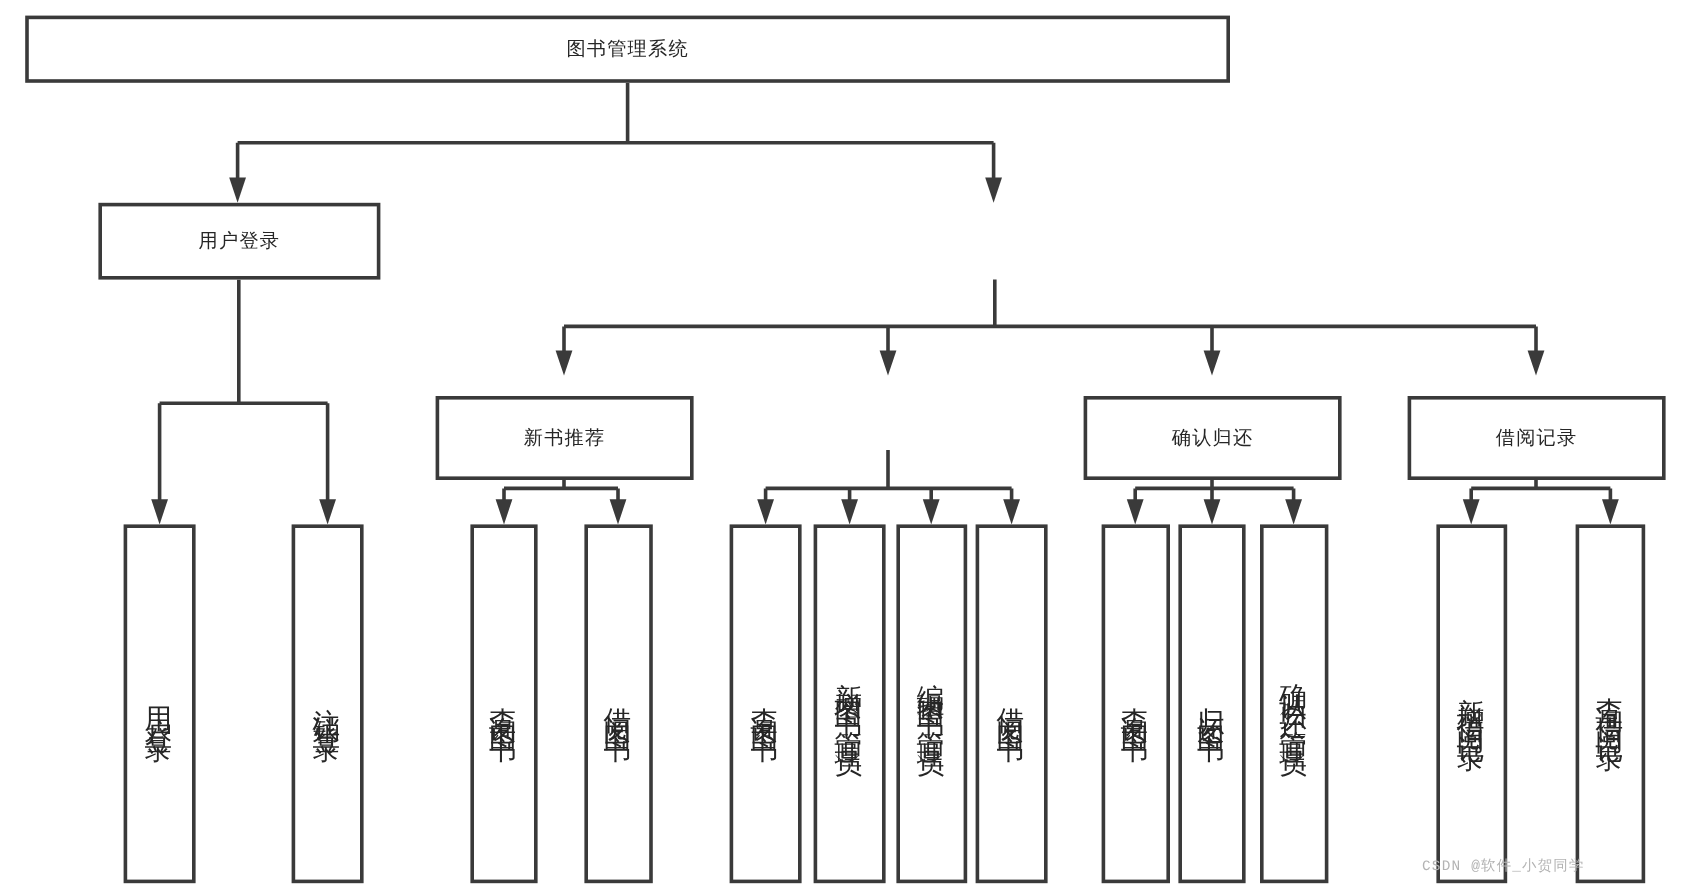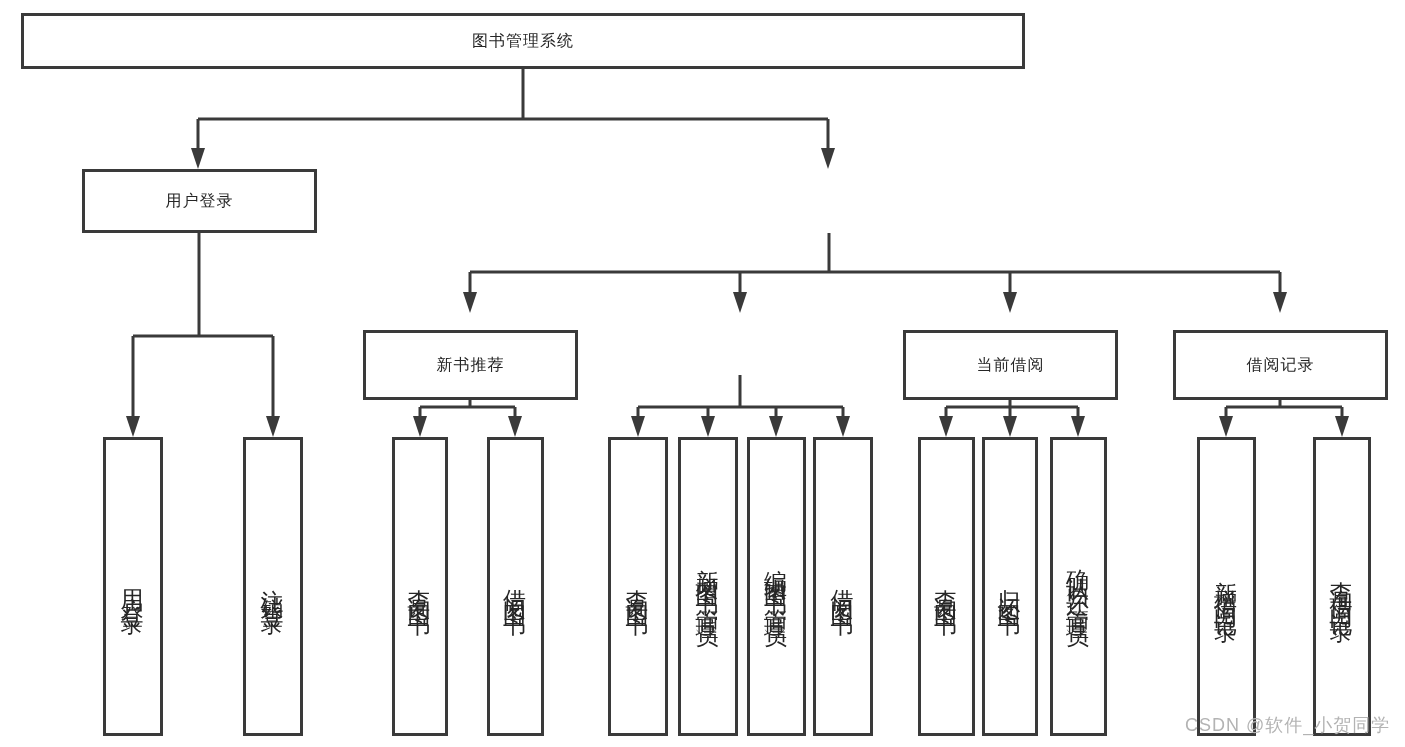--- a/index.html
+++ b/index.html
@@ -50,25 +50,26 @@
   .n-c3{left:747px;width:59px;}
   .n-c4{left:813px;width:60px;}
   .n-d1{left:918px;width:57px;}
   .n-d2{left:982px;width:56px;}
   .n-d3{left:1050px;width:57px;}
   .n-e1{left:1197px;width:59px;}
   .n-e2{left:1313px;width:58px;}
   #watermark{
     position:absolute;
     left:1185px;top:713px;
-    font-size:18px;
+    font-size:12px;
     color:#b3b3b3;
     white-space:nowrap;
     z-index:2;
     letter-spacing:1px;
+    font-family:Liberation Mono, monospace;
   }
 </style>
 </head>
 <body>
 
 <div id="canvas">
 
   <svg id="connectors" width="1405" height="747" viewBox="0 0 1405 747">
     <g stroke="#3a3a3a" stroke-width="3" fill="none">
 
@@ -114,21 +115,21 @@
   </div>
 
   <div class="box n-login">
     <span class="h-label">用户登录</span>
   </div>
 
   <div class="box n-l3 n-newbook">
     <span class="h-label">新书推荐</span>
   </div>
   <div class="box n-l3 n-current">
-    <span class="h-label">当前借阅</span>
+    <span class="h-label">确认归还</span>
   </div>
   <div class="box n-l3 n-records">
     <span class="h-label">借阅记录</span>
   </div>
 
   <div class="box leaf n-a1">
     <span class="v-label">用户登录</span>
   </div>
   <div class="box leaf n-a2">
     <span class="v-label">注销登录</span>

